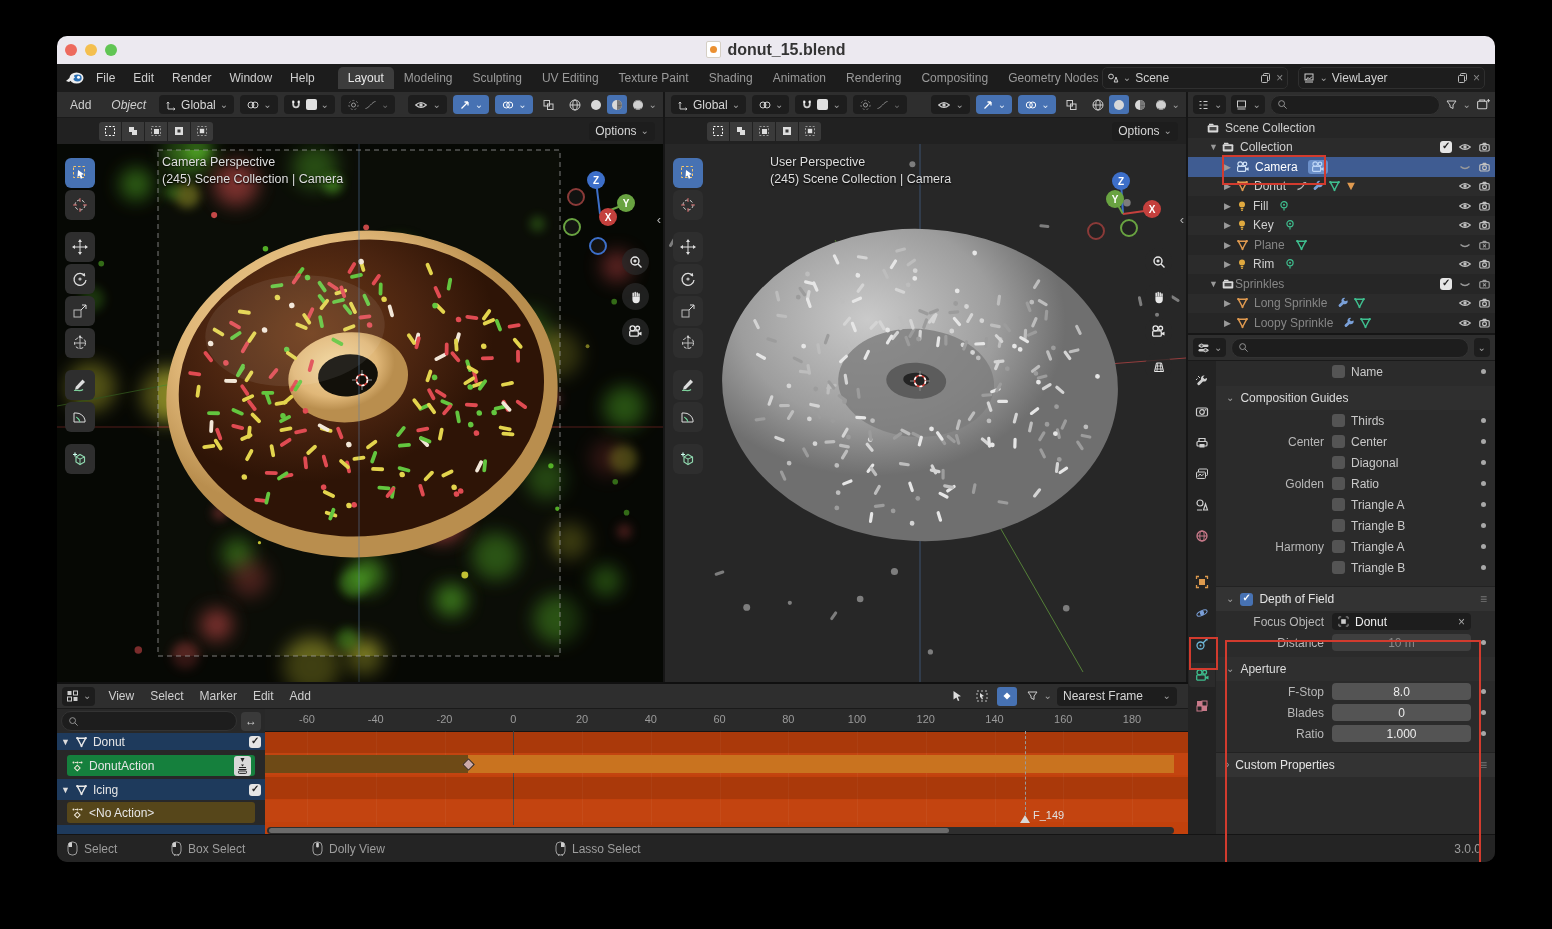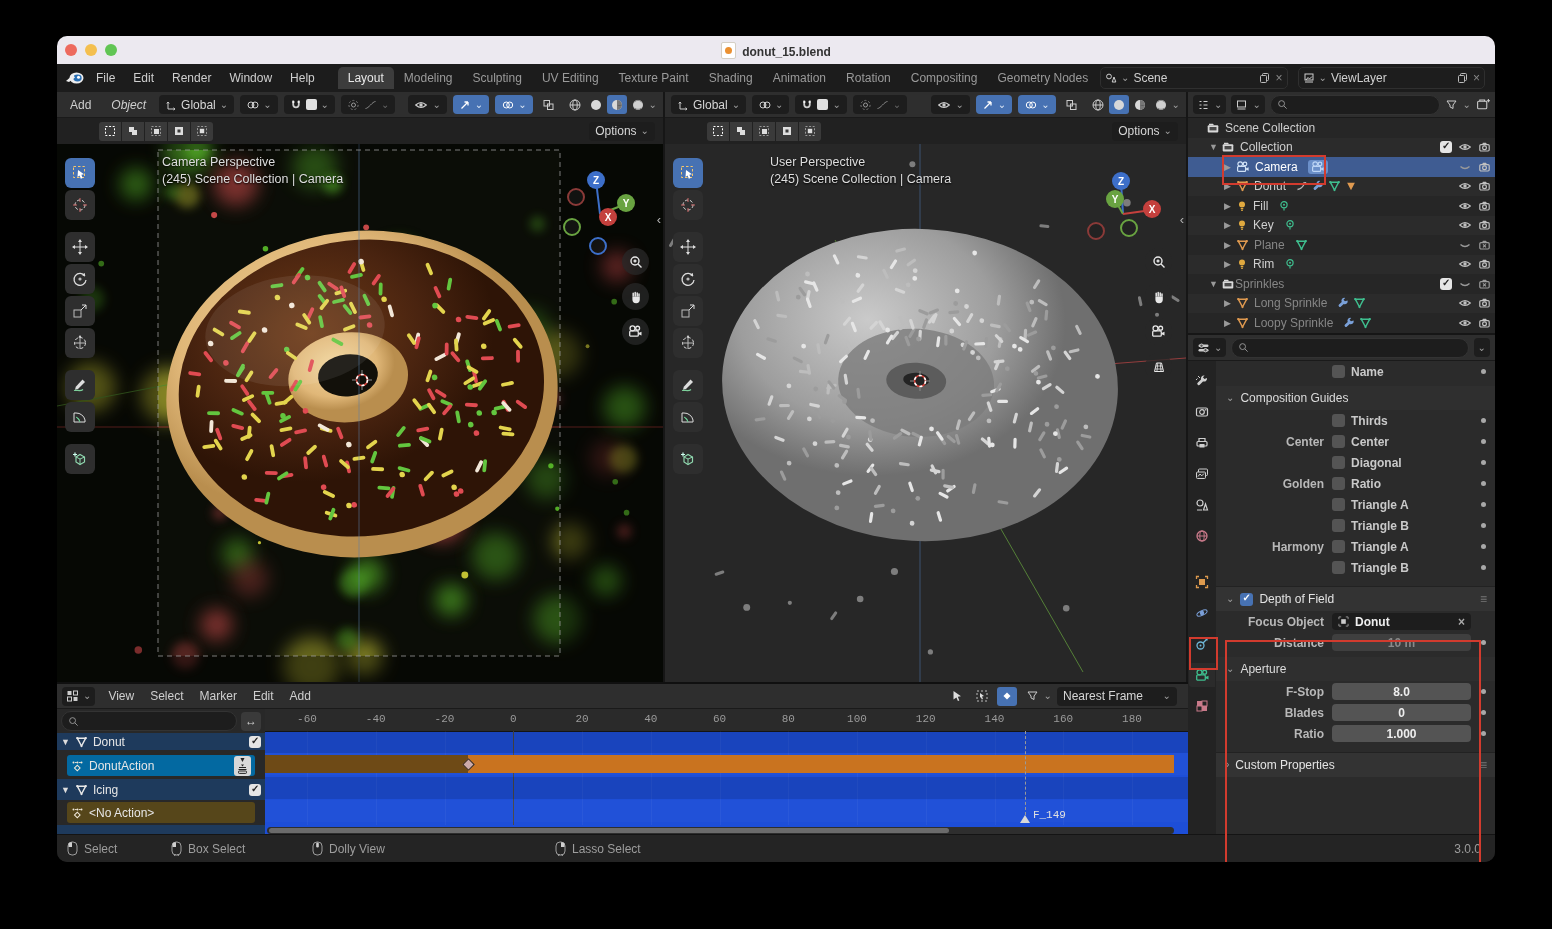--- a/index.html
+++ b/index.html
@@ -2,21 +2,21 @@
 <html><head>
 <meta charset="utf-8">
 <style>
   html,body{margin:0;padding:0;background:#000;}
   #screen{position:relative;width:1552px;height:929px;background:#000;overflow:hidden;
     font-family:"Liberation Sans",sans-serif;font-size:12px;color:#c9c9c9;-webkit-font-smoothing:antialiased;}
   #window{position:absolute;left:57px;top:36px;width:1438px;height:826px;background:#161616;border-radius:10px;overflow:hidden;box-shadow:0 10px 40px rgba(0,0,0,.8);}
   
   .titlebar{position:absolute;left:0;top:0;width:100%;height:28px;background:#ece9f0;display:flex;align-items:center;}
   .tl{width:12px;height:12px;border-radius:50%;margin-left:8px;}
-  .titlebar .title{position:absolute;left:0;right:0;text-align:center;color:#333;font-weight:bold;font-size:12px;}
+  .titlebar .title{position:absolute;left:0;right:0;text-align:center;color:#333;font-weight:bold;font-size:16px;}
   .doc-icon{display:inline-block;width:13px;height:15px;background:#fff;border:1px solid #d5cfc5;border-radius:2px;vertical-align:-3px;margin-right:6px;position:relative;}
   .doc-icon::after{content:"";position:absolute;left:3px;top:4px;width:7px;height:7px;border-radius:50%;background:#e87d0d;opacity:.85;}
   
   .topbar{position:absolute;left:0;top:28px;width:100%;height:28px;background:#1c1c1c;display:flex;align-items:center;gap:2px;}
   .menu-item{padding:3px 9px;color:#cfcfcf;border-radius:4px;}
   .wtab{padding:4px 10px;color:#9a9a9a;border-radius:5px 5px 0 0;white-space:nowrap;}
   .wtab.active{background:#3c3c3c;color:#e8e8e8;}
   .idsel{display:flex;align-items:center;background:#1d1d1d;border:1px solid #2f2f2f;border-radius:5px;height:20px;padding:0 4px;gap:4px;color:#d0d0d0;}
   
   .pill{display:flex;align-items:center;gap:4px;background:#282828;border-radius:4px;height:19px;padding:0 6px;color:#d6d6d6;}
@@ -57,34 +57,34 @@
   .cb.checked{background:#4772b3;}
   .cb.checked::after{content:"✓";position:absolute;left:2px;top:-1px;color:#fff;font-size:10px;font-weight:bold;}
   .cb.wh{background:#e5e5e5;}
   .cb.wh::after{color:#222;}
   
   .props{position:absolute;left:0;top:241px;width:307px;bottom:0;background:#2b2b2b;border-top:2px solid #161616;}
   .ptabs{position:absolute;left:0;top:26px;bottom:0;width:28px;background:#232323;display:flex;flex-direction:column;align-items:center;padding-top:8px;gap:7px;}
   .ptab{width:26px;height:24px;display:flex;align-items:center;justify-content:center;border-radius:3px 0 0 3px;}
   .ptab.active{background:#2b2b2b;}
   .pcontent{position:absolute;left:28px;top:26px;right:0;bottom:0;overflow:hidden;}
-  .prow{position:relative;display:flex;align-items:center;height:21px;font-weight:bold;}
+  .prow{position:relative;display:flex;align-items:center;height:21px;}
   .plabel{width:108px;text-align:right;padding-right:8px;color:#b8b8b8;flex:none;}
   .pfield{background:#545454;border-radius:4px;height:17px;flex:1;display:flex;align-items:center;justify-content:center;color:#eee;position:relative;overflow:hidden;}
   .pfield.disabled{background:#3f3f3f;color:#8a8a8a;}
   .pdot{width:24px;display:flex;justify-content:center;flex:none;}
   .pdot i{width:5px;height:5px;border-radius:50%;background:#a8a8a8;}
   .psec{display:flex;align-items:center;height:24px;background:#2f2f2f;color:#dcdcdc;padding-left:10px;gap:6px;margin-top:4px;}
   .sliderfill{position:absolute;left:0;top:0;bottom:0;background:#4772b3;border-radius:4px 0 0 4px;}
   .annot{position:absolute;border:2px solid #d23b2e;z-index:40;pointer-events:none;}
   
   .dope{position:absolute;left:0;top:646px;width:1131px;height:153px;background:#202020;border-top:2px solid #101010;}
   .dp-chan{position:absolute;left:0;top:25px;width:208px;bottom:0;background:#282828;overflow:hidden;}
   .ch-row{position:absolute;left:0;width:100%;height:21px;display:flex;align-items:center;padding:0 4px;box-sizing:border-box;gap:5px;color:#e6e6e6;}
-  .dp-time{position:absolute;left:208px;top:25px;right:0;bottom:0;background:#1d4ed8;overflow:hidden;font-family:Liberation Mono, monospace;}
+  .dp-time{position:absolute;left:208px;top:25px;right:0;bottom:0;background:#c2410c;overflow:hidden;}
   .ruler{position:absolute;left:0;top:0;width:100%;height:22px;background:#2a2a2a;border-bottom:1px solid #171717;color:#9b9b9b;font-size:11px;}
   .statusbar{position:absolute;left:0;bottom:0;width:100%;height:27px;background:#242424;border-top:1px solid #141414;display:flex;align-items:center;color:#9d9d9d;}
   .hint{position:absolute;display:flex;align-items:center;gap:6px;}
 </style>
 </head>
 <body>
 
 <div id="screen">
   <div id="window">
 
@@ -112,21 +112,21 @@
           <span class="menu-item">Help</span>
         </span>
       <span id="tb-tabs" style="display:flex;margin-left:12px;overflow:hidden;white-space:nowrap;max-width:760px;">
           <span class="wtab active">Layout</span>
           <span class="wtab">Modeling</span>
           <span class="wtab">Sculpting</span>
           <span class="wtab">UV Editing</span>
           <span class="wtab">Texture Paint</span>
           <span class="wtab">Shading</span>
           <span class="wtab">Animation</span>
-          <span class="wtab">Rotation</span>
+          <span class="wtab">Rendering</span>
           <span class="wtab">Compositing</span>
           <span class="wtab">Geometry Nodes</span>
         </span>
       <span style="flex:1"></span>
       <span class="idsel" style="width:178px">
         <span>
             <svg class="ic" width="12" height="12" viewBox="0 0 12 12">
               <circle cx="4" cy="4.5" r="2.4" fill="none" stroke="#cfcfcf"></circle>
               <path d="M7.2 10 L9 5 l1.8 5 Z" fill="none" stroke="#cfcfcf"></path>
             </svg>
@@ -1896,21 +1896,21 @@
                   <path d="M1.8 2.2h8.4L6 10Z" fill="none" stroke="currentColor" stroke-width="1.4"></path>
                   <circle cx="1.8" cy="2.2" r="1.1" fill="currentColor"></circle>
                   <circle cx="10.2" cy="2.2" r="1.1" fill="currentColor"></circle>
                   <circle cx="6" cy="10" r="1.1" fill="currentColor"></circle>
                 </svg>
               </span>
               <span>Donut</span>
               <span style="flex: 1 1 0%;"></span>
               <span class="cb checked wh" style="width: 12px; height: 12px;"></span>
             </div>
-            <div class="ch-row" style="top: 22px; background: #0369a1; left: 10px; width: 188px; border-radius: 3px;">
+            <div class="ch-row" style="top: 22px; background: #15803d; left: 10px; width: 188px; border-radius: 3px;">
               <span style="color: rgb(240, 232, 216); display: inline-flex;">
                 <svg class="ic" width="13" height="12" viewBox="0 0 12 12">
                   <rect x="3.8" y="6" width="4" height="4" transform="rotate(45 5.8 8)" fill="none" stroke="currentColor"></rect>
                   <circle cx="2" cy="2.5" r="1" fill="currentColor"></circle>
                   <circle cx="6" cy="2.5" r="1" fill="currentColor"></circle>
                   <circle cx="10" cy="2.5" r="1" fill="currentColor"></circle>
                   <rect x="3.6" y="2" width="1.6" height="1" fill="currentColor"></rect>
                   <rect x="7.6" y="2" width="1.6" height="1" fill="currentColor"></rect>
                 </svg>
               </span>

